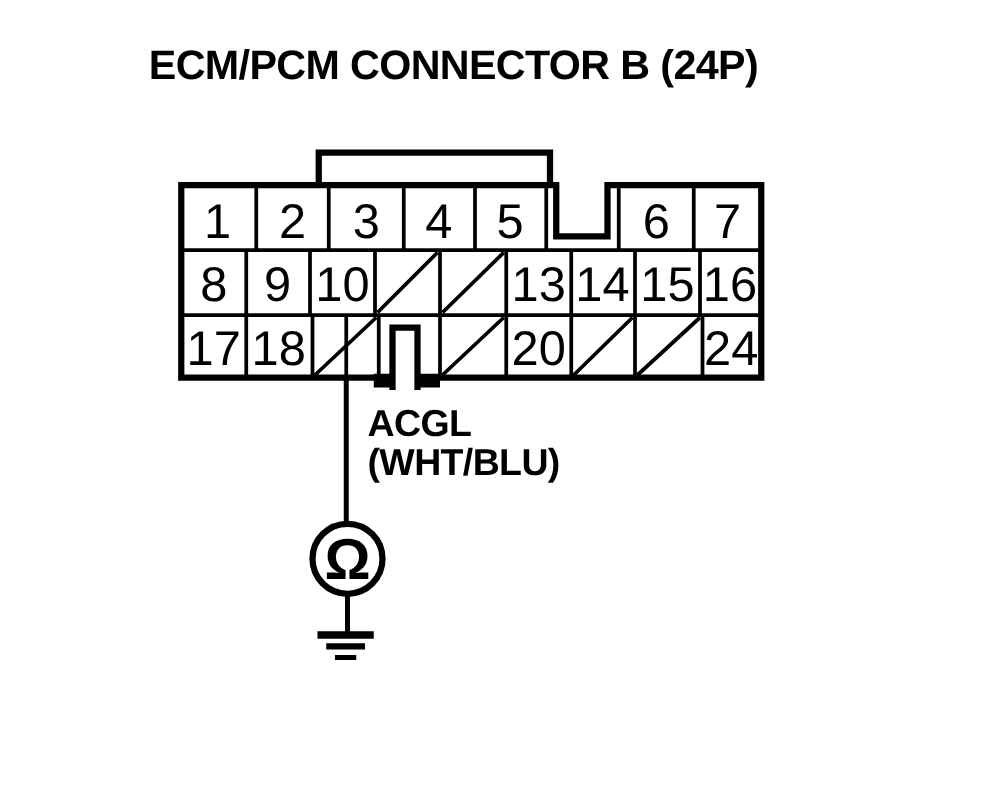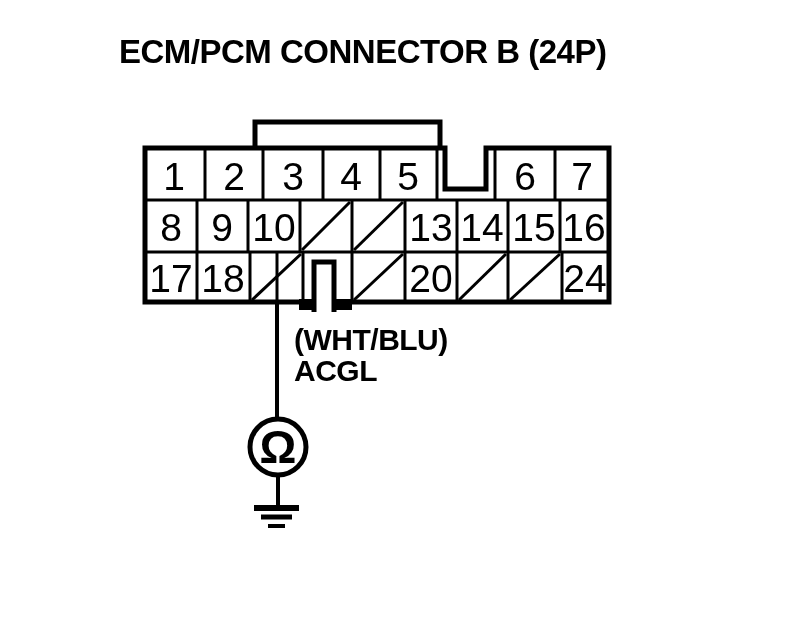--- a/index.html
+++ b/index.html
@@ -153,18 +153,18 @@
     <line x1="278" y1="475" x2="278" y2="506" stroke="#000" stroke-width="4"></line>
 
     <g>
       <line x1="254" y1="508" x2="299" y2="508" stroke="#000" stroke-width="6"></line>
       <line x1="261" y1="517" x2="292" y2="517" stroke="#000" stroke-width="5"></line>
       <line x1="268" y1="526" x2="285" y2="526" stroke="#000" stroke-width="4"></line>
     </g>
   </svg>
 
   <div class="wire-label">
+    <div>ACGL</div>
     <div>(WHT/BLU)</div>
-    <div>ACGL</div>
   </div>
 
 
 </div>
 
 </body></html>

